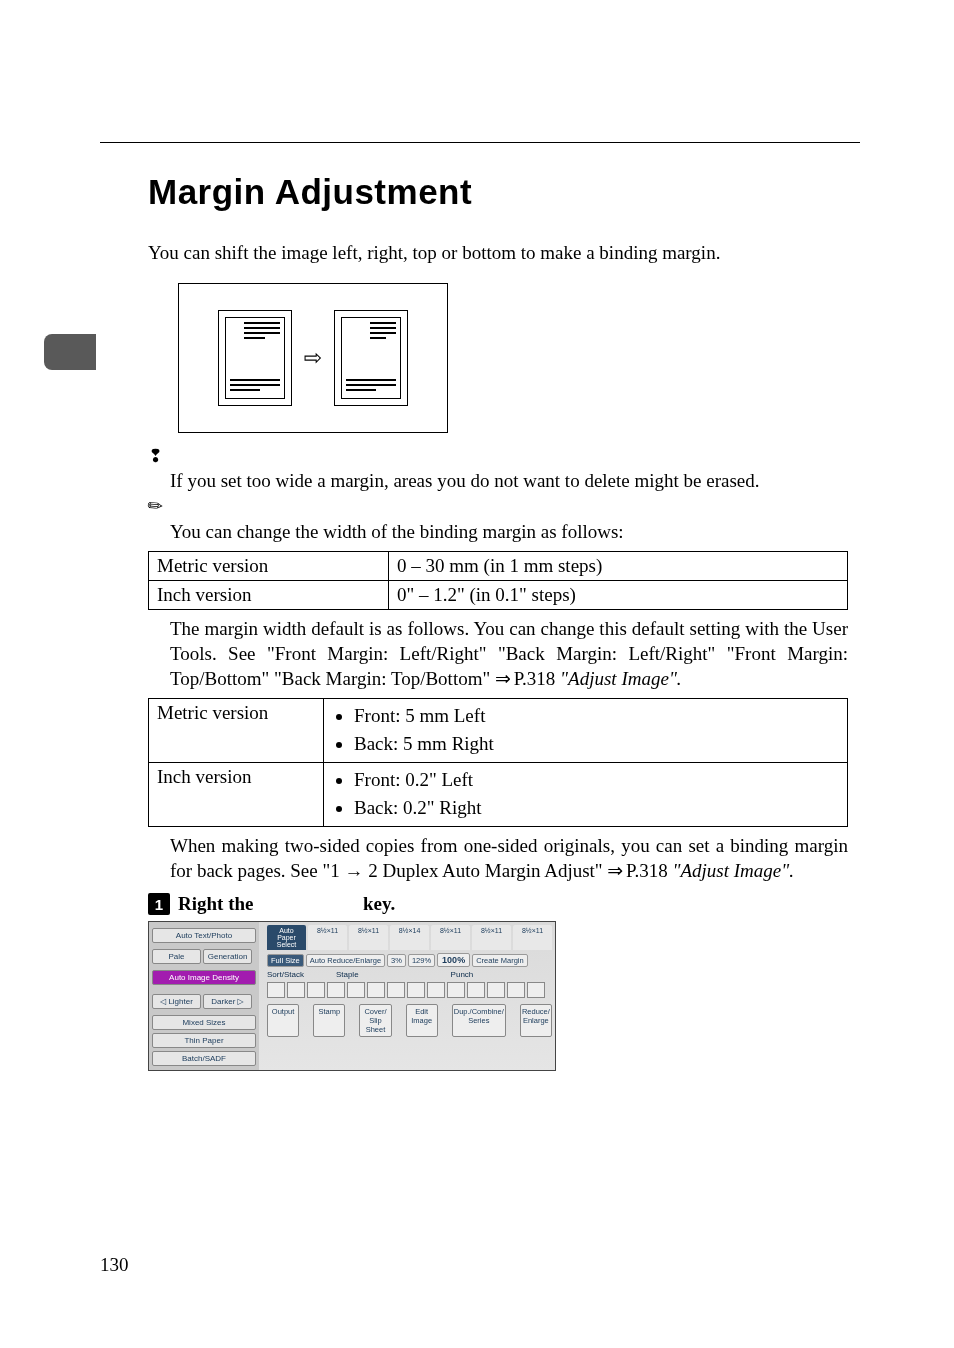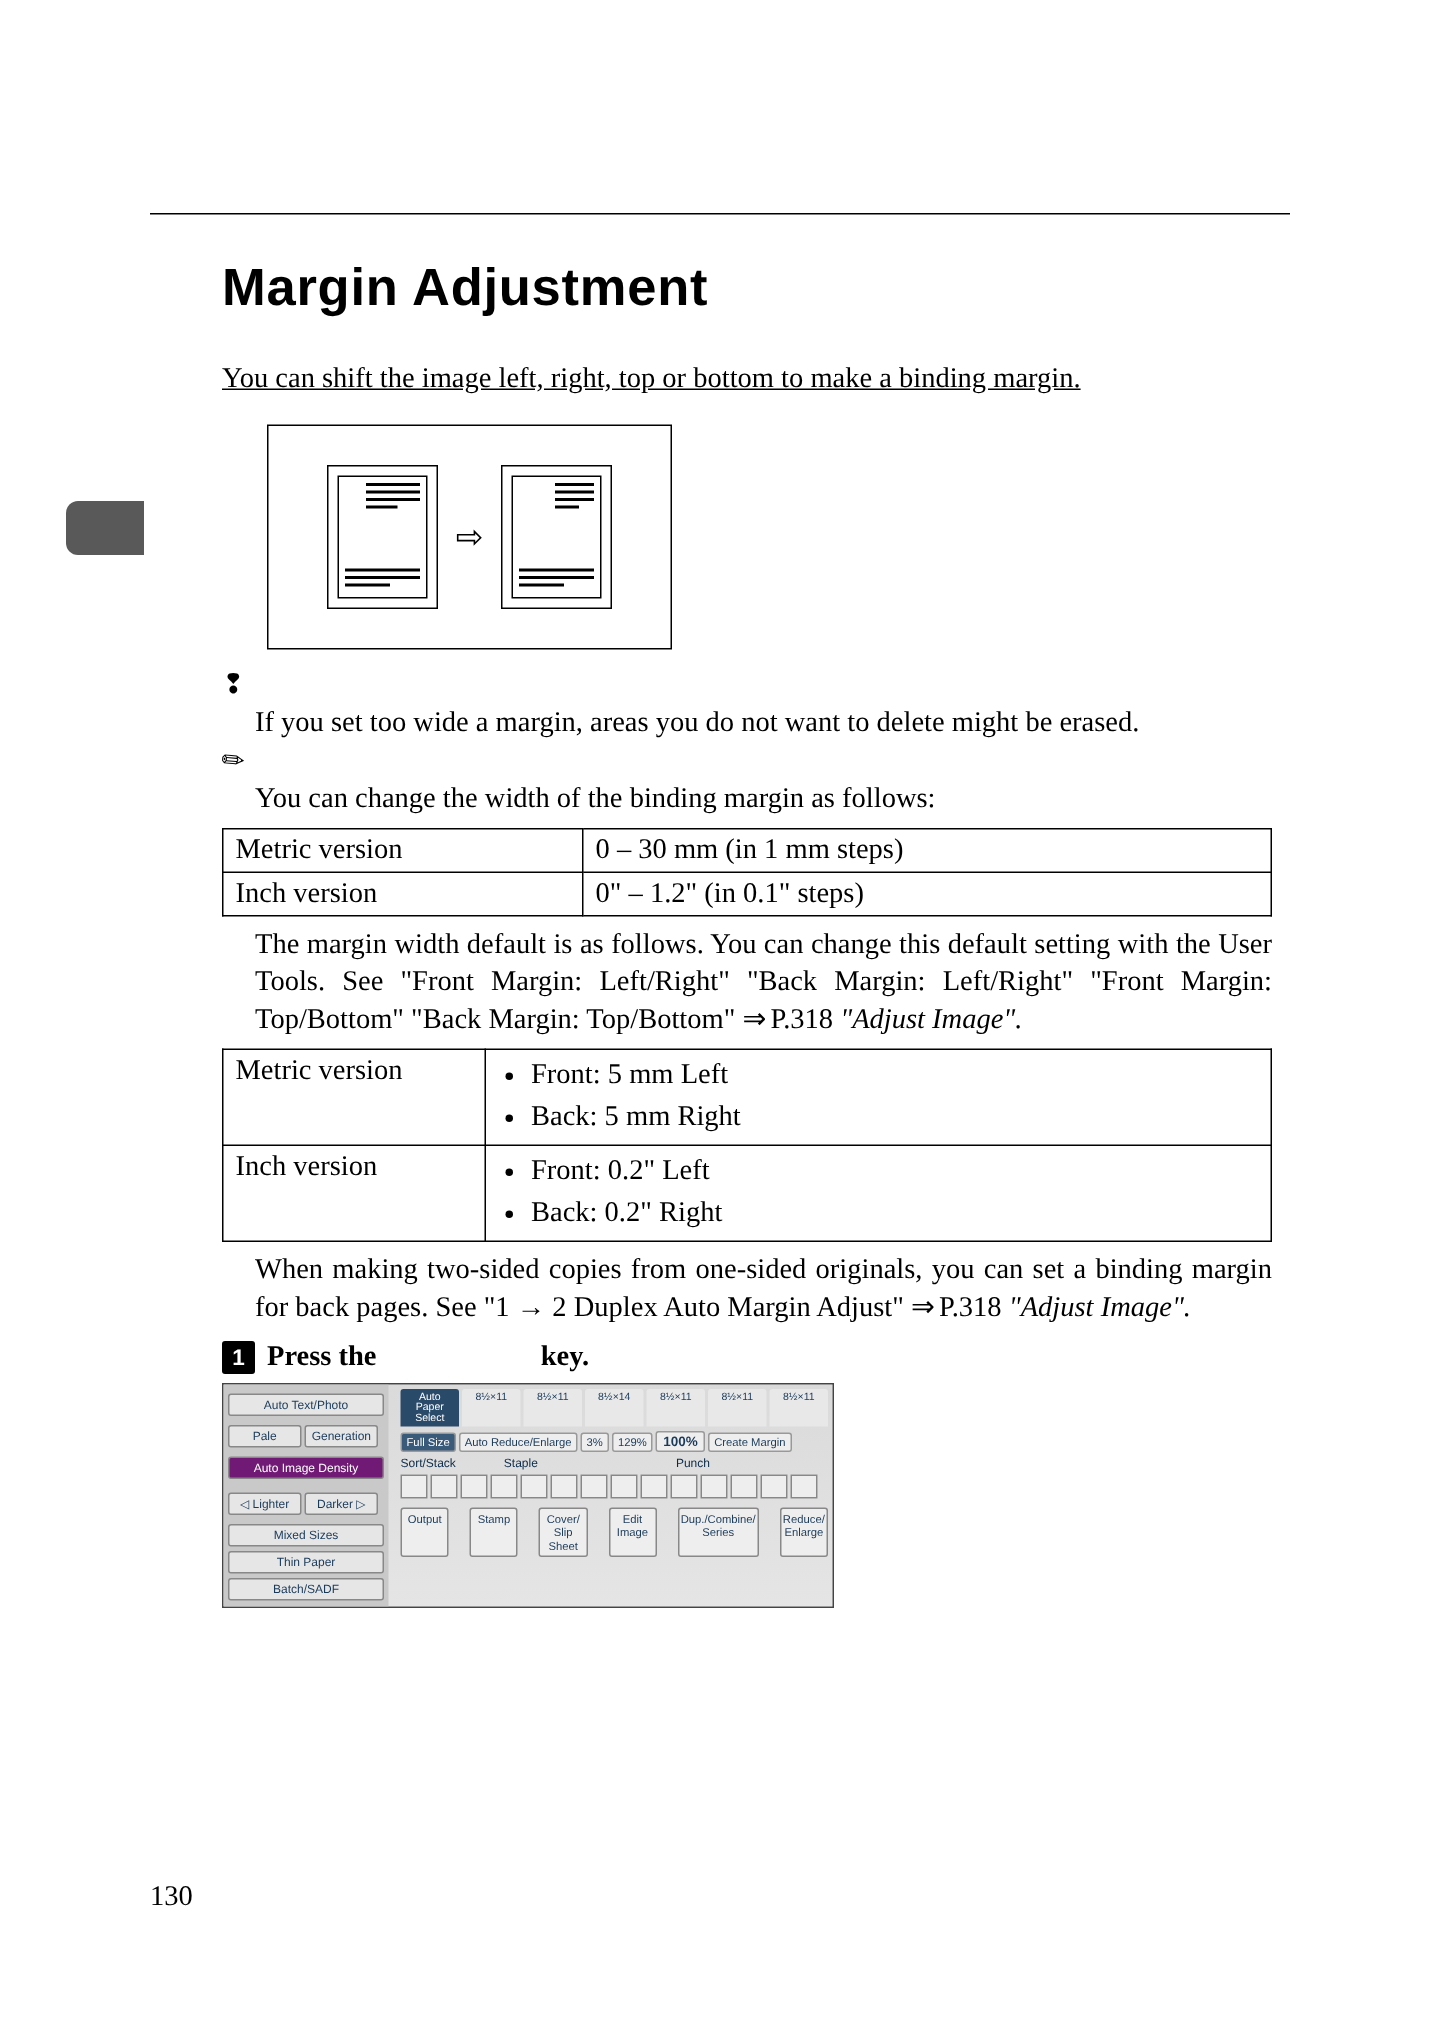--- a/index.html
+++ b/index.html
@@ -37,21 +37,20 @@
       font-family: Liberation Sans, sans-serif;
       font-weight: 700;
       font-size: 35px;
       margin-bottom: 28px;
       letter-spacing: 0.5px;
     }
     .intro {
       font-size: 19px;
       margin-bottom: 16px;
       line-height: 1.4;
-      text-decoration: underline;
     }
     .diagram-frame {
       width: 270px;
       height: 150px;
       border: 1px solid #000;
       margin: 0 0 14px 30px;
       display: flex;
       align-items: center;
       justify-content: center;
       gap: 12px;
@@ -156,21 +155,21 @@
     .p-btn {
       background:#e6e6e6;
       border:1px solid #888;
       border-radius:2px;
       padding:2px 2px;
       margin:3px 0;
       text-align:center;
       font-size:8px;
       color:#1a3a5a;
     }
-    .p-btn.dark { background:#701a75; color:#fff; }
+    .p-btn.dark { background:#a21caf; color:#fff; }
     .p-btn.half { display:inline-block; width:47%; }
     .panel-right { position:absolute; left:115px; right:0; top:0; bottom:0; padding:3px; }
     .tab-row { display:flex; gap:2px; }
     .tab { flex:1; background:#2a4a6a; color:#fff; padding:2px 2px; font-size:7px; text-align:center; border-radius:2px 2px 0 0; }
     .tab.lite { background:#e8e8e8; color:#1a3a5a; }
     .row2 { display:flex; gap:2px; margin-top:3px; align-items:center; }
     .chip { background:#eee; border:1px solid #999; padding:1px 3px; font-size:7.5px; color:#1a3a5a; border-radius:2px; }
     .chip.dark { background:#3a5a7a; color:#fff; }
     .chip.big { font-size:9px; font-weight:bold; padding:1px 4px; }
     .row-icons { display:flex; gap:2px; margin-top:3px; }
@@ -281,21 +280,21 @@
   </tbody>
     </table>
 
   <p class="para">
     <span>When making two-sided copies from one-sided originals, you can set a binding margin for back pages. See "1 </span><span>→</span><span> 2 Duplex Auto Margin Adjust" </span><span class="refarrow">⇒</span><span> P.318</span><span class="italic"> "Adjust Image".</span>
   </p>
 
   <div class="step">
     <div class="step-badge">1</div>
     <div class="step-text">
-      <span>Press the </span><span class="key-gap"></span><span> key.</span>
+      <span>Right the </span><span class="key-gap"></span><span> key.</span>
     </div>
   </div>
 
   <div class="panel-img">
     <div class="panel-left">
       <div class="p-btn">Auto Text/Photo</div>
       <div>
         <span class="p-btn half">Pale</span>
         <span class="p-btn half">Generation</span>
       </div>

